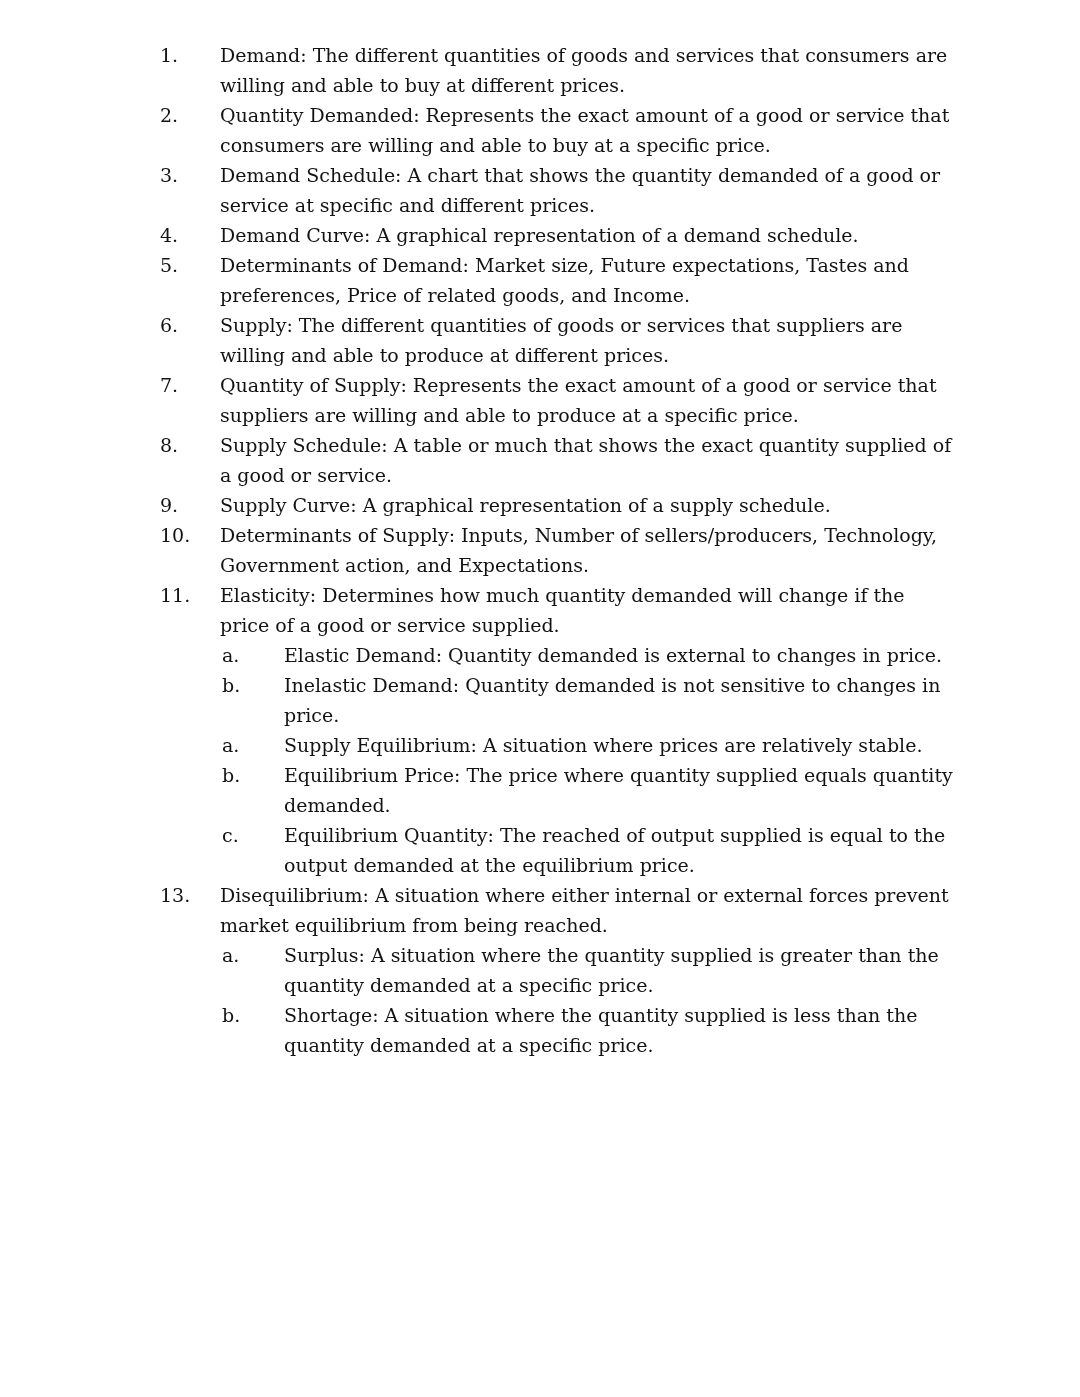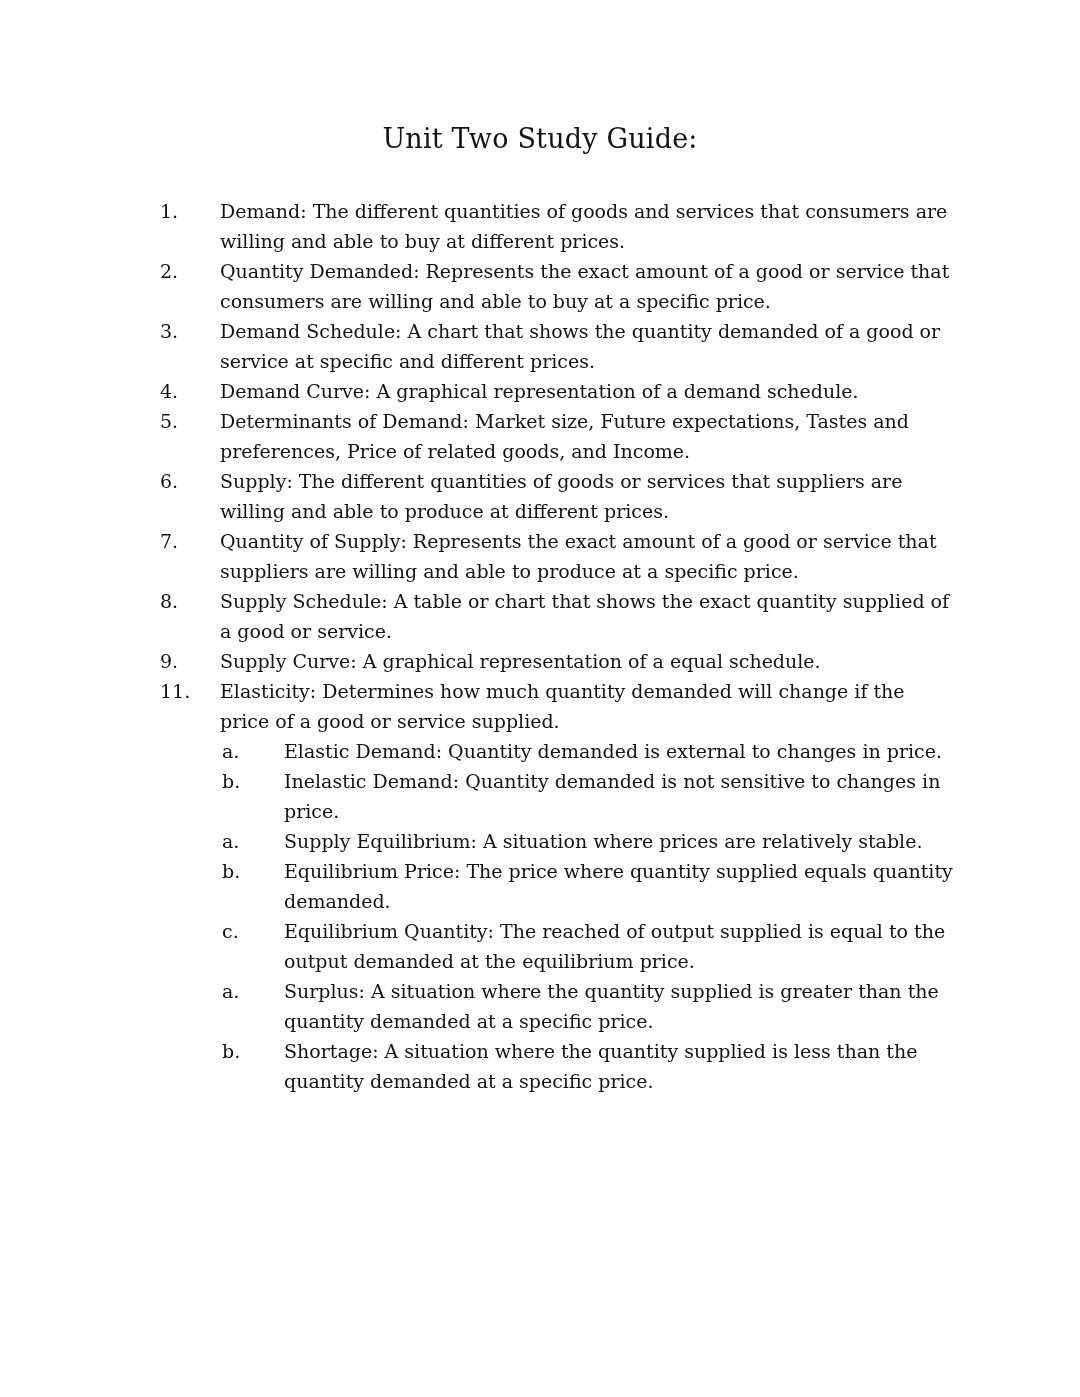--- a/index.html
+++ b/index.html
@@ -51,21 +51,20 @@
     margin-left: 62px;
   }
   .item.sub .marker {
     flex: 0 0 33px;
   }
 </style>
 </head>
 <body>
 
 <div class="page">
-  <h1 class="doc-title">Unit Two Study Guide:</h1>
   <div class="content">
     <div id="list-root">
         <div class="item">
           <span class="marker">1.</span>
           <span class="text">Demand: The different quantities of goods and services that consumers are willing and able to buy at different prices.</span>
         </div>
         <div class="item">
           <span class="marker">2.</span>
           <span class="text">Quantity Demanded: Represents the exact amount of a good or service that consumers are willing and able to buy at a specific price.</span>
         </div>
@@ -84,25 +83,29 @@
         <div class="item">
           <span class="marker">6.</span>
           <span class="text">Supply: The different quantities of goods or services that suppliers are willing and able to produce at different prices.</span>
         </div>
         <div class="item">
           <span class="marker">7.</span>
           <span class="text">Quantity of Supply: Represents the exact amount of a good or service that suppliers are willing and able to produce at a specific price.</span>
         </div>
         <div class="item">
           <span class="marker">8.</span>
-          <span class="text">Supply Schedule: A table or chart that shows the exact quantity supplied of a good or service.</span>
+          <span class="text">Supply Schedule: A table or much that shows the exact quantity supplied of a good or service.</span>
         </div>
         <div class="item">
           <span class="marker">9.</span>
-          <span class="text">Supply Curve: A graphical representation of a equal schedule.</span>
+          <span class="text">Supply Curve: A graphical representation of a supply schedule.</span>
+        </div>
+        <div class="item">
+          <span class="marker">10.</span>
+          <span class="text">Determinants of Supply: Inputs, Number of sellers/producers, Technology, Government action, and Expectations.</span>
         </div>
         <div class="item">
           <span class="marker">11.</span>
           <span class="text">Elasticity: Determines how much quantity demanded will change if the price of a good or service supplied.</span>
         </div>
         <div class="item sub">
           <span class="marker">a.</span>
           <span class="text">Elastic Demand: Quantity demanded is external to changes in price.</span>
         </div>
         <div class="item sub">
@@ -114,20 +117,24 @@
           <span class="text">Supply Equilibrium: A situation where prices are relatively stable.</span>
         </div>
         <div class="item sub">
           <span class="marker">b.</span>
           <span class="text">Equilibrium Price: The price where quantity supplied equals quantity demanded.</span>
         </div>
         <div class="item sub">
           <span class="marker">c.</span>
           <span class="text">Equilibrium Quantity: The reached of output supplied is equal to the output demanded at the equilibrium price.</span>
         </div>
+        <div class="item">
+          <span class="marker">13.</span>
+          <span class="text">Disequilibrium: A situation where either internal or external forces prevent market equilibrium from being reached.</span>
+        </div>
         <div class="item sub">
           <span class="marker">a.</span>
           <span class="text">Surplus: A situation where the quantity supplied is greater than the quantity demanded at a specific price.</span>
         </div>
         <div class="item sub">
           <span class="marker">b.</span>
           <span class="text">Shortage: A situation where the quantity supplied is less than the quantity demanded at a specific price.</span>
         </div>
       </div>
   </div>

